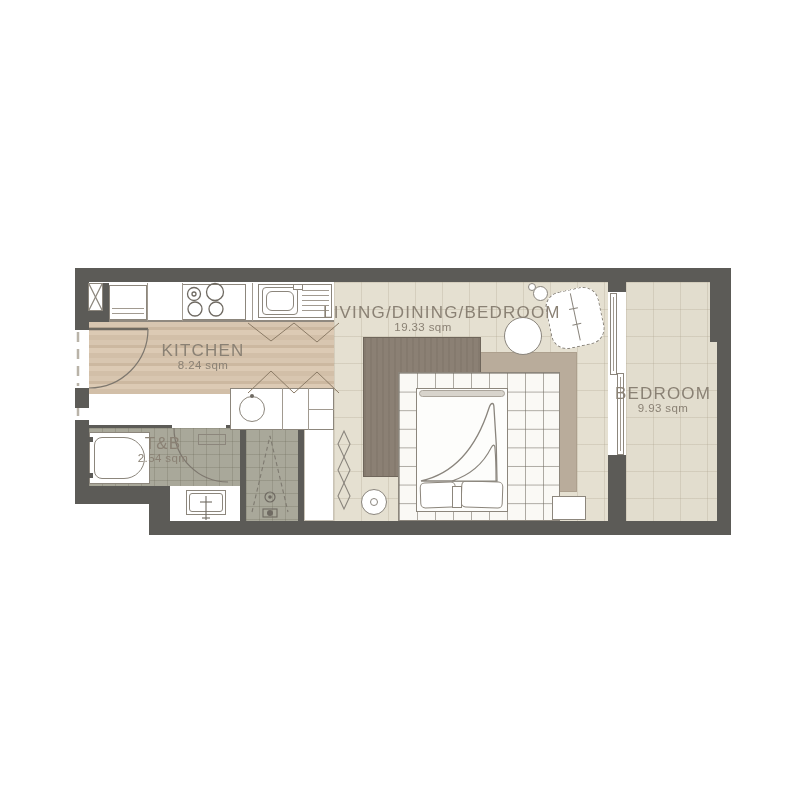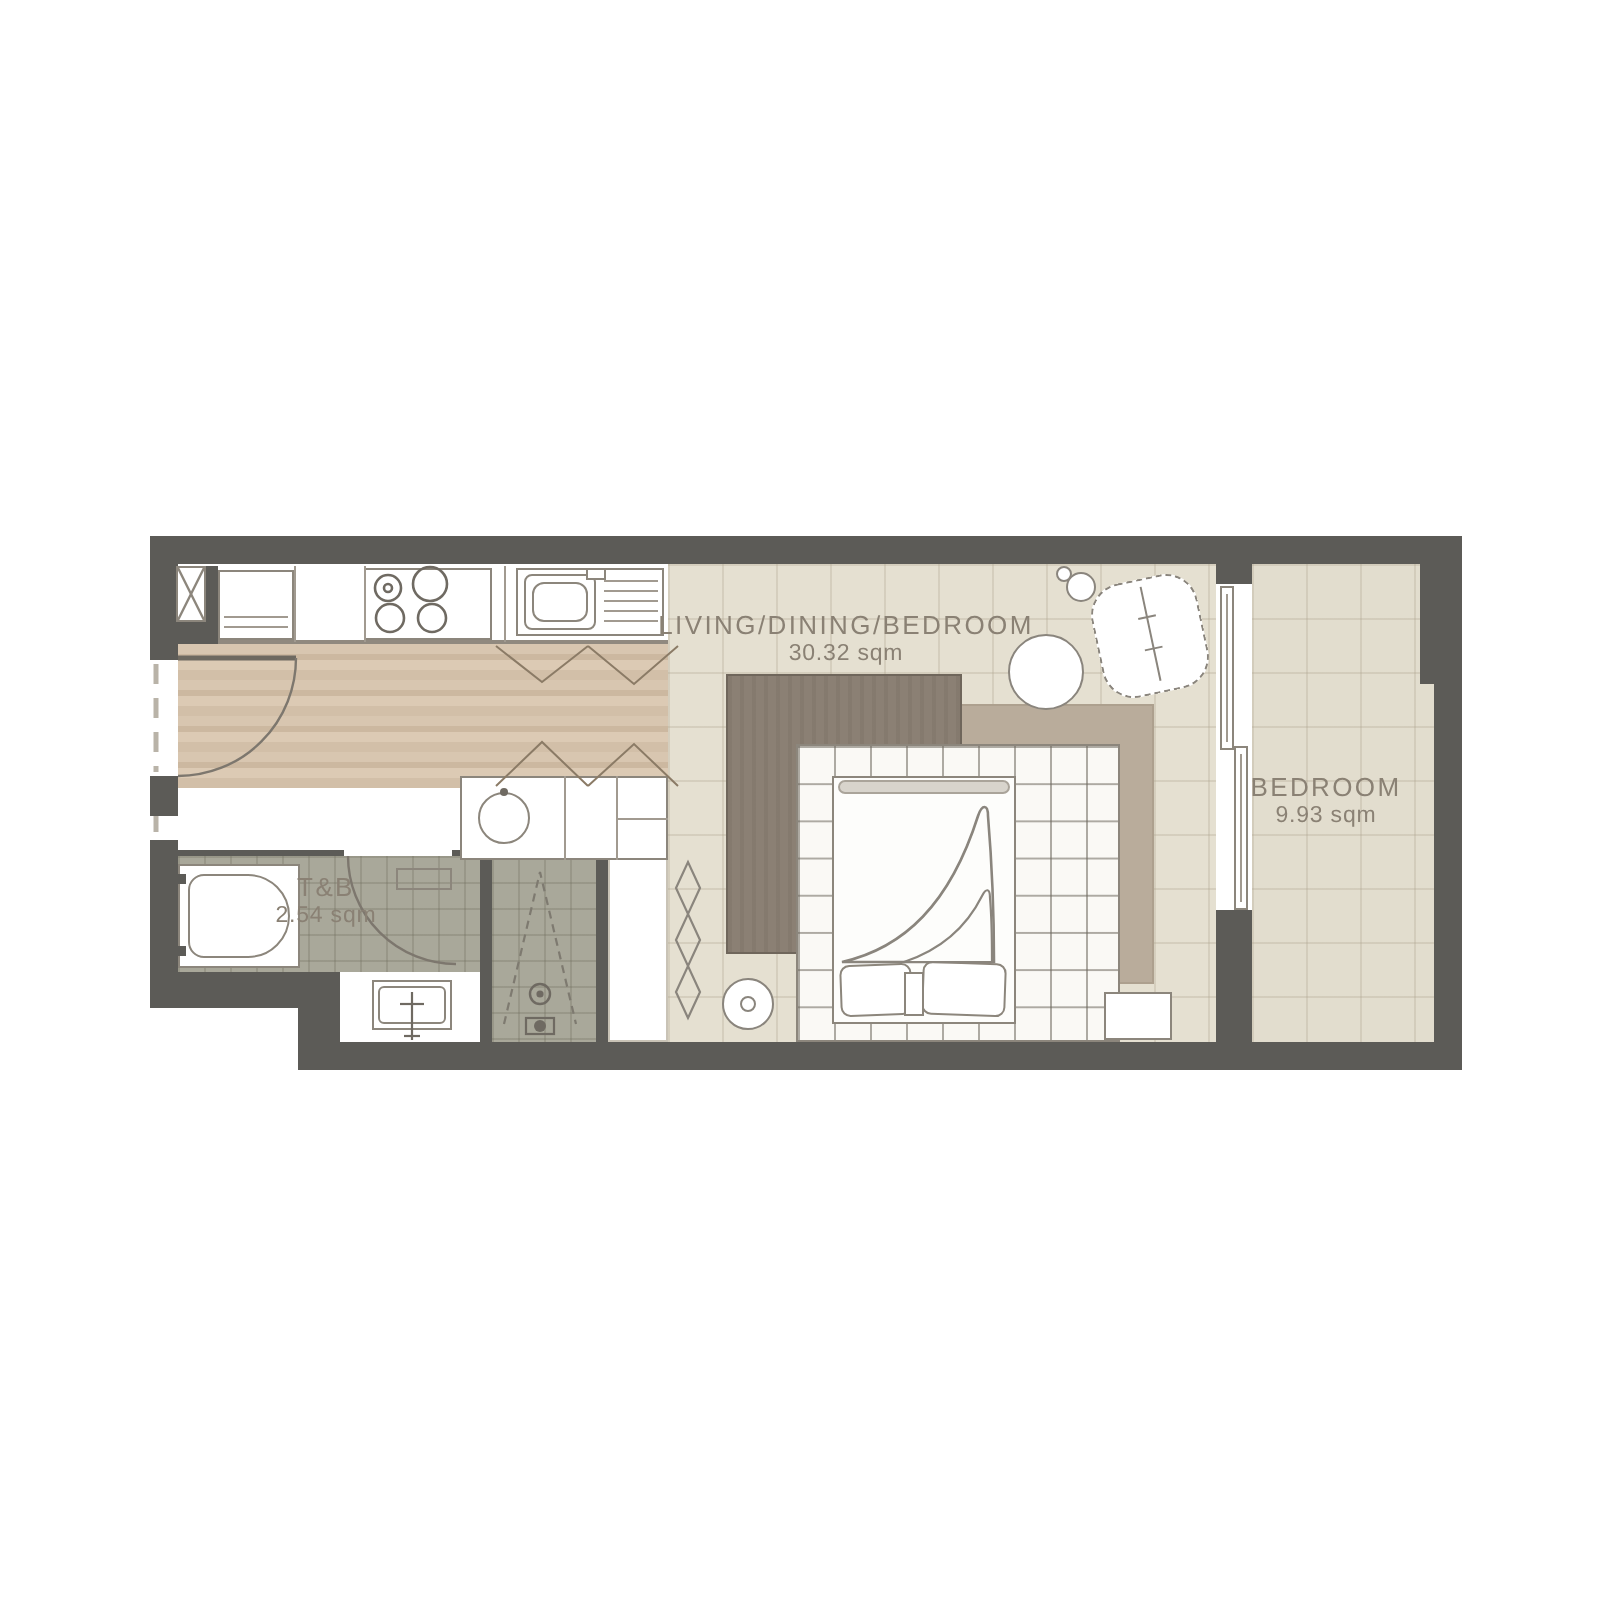--- a/index.html
+++ b/index.html
@@ -19,21 +19,21 @@
   .floor-olive{background-color:#a9a89a;
      background-image:linear-gradient(rgba(110,108,92,.28) 1px,transparent 1px),
                       linear-gradient(90deg,rgba(110,108,92,.28) 1px,transparent 1px);
      background-size:13px 13px;}
   .floor-wood{background:repeating-linear-gradient(180deg,
       #d8c6b0 0px,#d8c6b0 5px,#ccb8a0 5px,#ccb8a0 8px,
       #dccab4 8px,#dccab4 13px,#d2bfa8 13px,#d2bfa8 18px);}
   .floor-white{background:#ffffff;}
   .outline{border:1px solid #8c867c;box-sizing:border-box;background:#ffffff;}
   .label{position:absolute;text-align:center;color:#8a8174;line-height:14px;}
-  .label .nm{font-size:13px;letter-spacing:1.2px;}
+  .label .nm{font-size:17px;letter-spacing:1.2px;}
   .label .ar{font-size:11.5px;letter-spacing:.4px;}
   .bed-grid{position:absolute;background-color:#faf9f5;
      background-image:linear-gradient(rgba(110,105,95,.55) 1px,transparent 1px),
                       linear-gradient(90deg,rgba(110,105,95,.55) 1px,transparent 1px);
      background-size:18px 18.6px;border:1px solid #8c867c;box-sizing:border-box;}
   .rug-dark{background:#8b8074;border:1px solid #6f665b;box-sizing:border-box;
      background-image:repeating-linear-gradient(90deg,rgba(60,52,40,.08) 0 2px,transparent 2px 6px);}
   .rug-light{background:#b9ac9b;border:1px solid #a5988698;box-sizing:border-box;}
   .drainboard{position:absolute;background:repeating-linear-gradient(180deg,
       #a19a90 0 1px,transparent 1px 5px);}
@@ -181,26 +181,30 @@
       <polygon points="338,470 344,457 350,470 344,483"></polygon>
       <polygon points="338,496 344,483 350,496 344,509"></polygon>
     </g>
 
     <g>
       <path d="M421,481 C452,474 475,452 489,408 C491,402 494,402 494,408 C496,432 497,460 497,481 Z" fill="#fdfdfb" stroke="#8a857d" stroke-width="1.3"></path>
       <path d="M452,481 C470,475 483,464 491,448 C493,444 495,444 495,449 C496,460 496,472 496,481 Z" fill="#fdfdfb" stroke="#8a857d" stroke-width="1.1"></path>
     </g>
   </svg>
 
+  <div class="label" style="left:123px;top:344px;width:160px;">
+    <div class="nm">KITCHEN</div>
+    <div class="ar">8.24 sqm</div>
+  </div>
   <div class="label" style="left:103px;top:437px;width:120px;">
     <div class="nm">T&amp;B</div>
     <div class="ar">2.54 sqm</div>
   </div>
   <div class="label" style="left:323px;top:306px;width:200px;">
     <div class="nm">LIVING/DINING/BEDROOM</div>
-    <div class="ar">30.32 sqm</div>
+    <div class="ar">19.33 sqm</div>
   </div>
   <div class="label" style="left:613px;top:387px;width:100px;">
     <div class="nm">BEDROOM</div>
     <div class="ar">9.93 sqm</div>
   </div>
 
 </div>
 
 </body></html>

